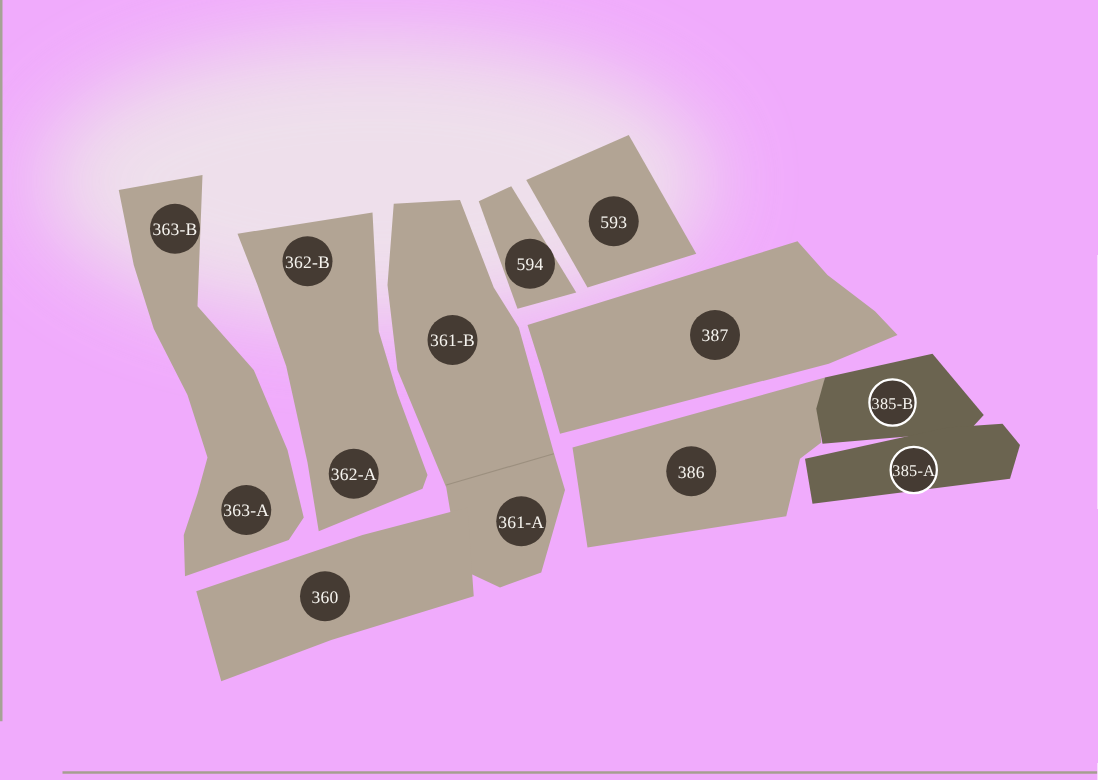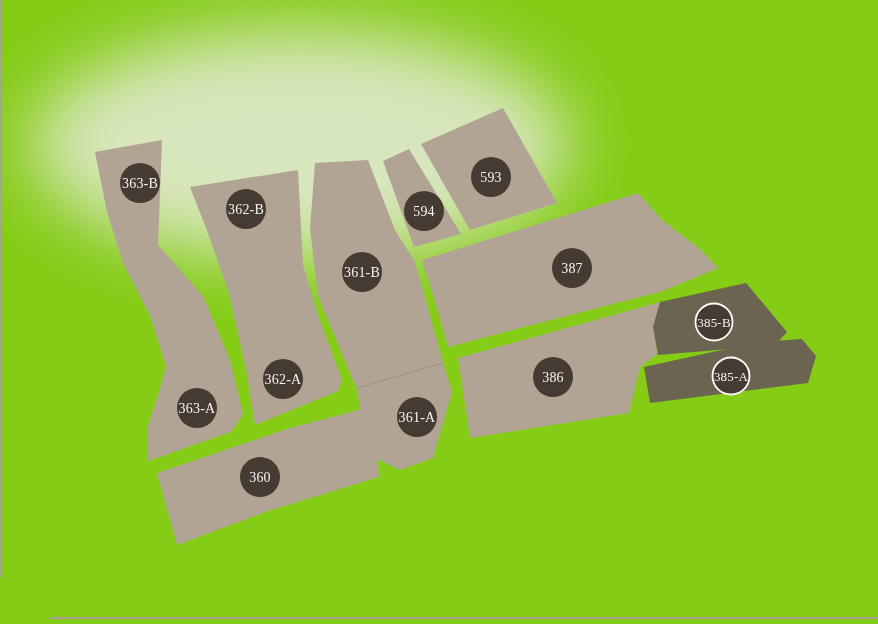--- a/index.html
+++ b/index.html
@@ -1,19 +1,19 @@
 <!DOCTYPE html>
 <html><head>
 <meta charset="utf-8">
 <style>
   html,body{margin:0;padding:0;background:#ffffff;}
   .stage{
     position:relative;
     width:878px;height:624px;
-    background:#84cc16;
+    background:#f0abfc;
     overflow:hidden;
     font-family:"Liberation Serif","DejaVu Serif",serif;
   }
   svg{display:block;}
   .parcel{fill:#b2a494;stroke:none;}
   .parcel-hl{fill:#6b6450;stroke:none;}
   .marker-circle{fill:#453b33;}
   .marker-circle-ring{fill:#453b33;stroke:#ffffff;stroke-width:1.8px;}
   .marker-label{
     fill:#f6f4ef;

